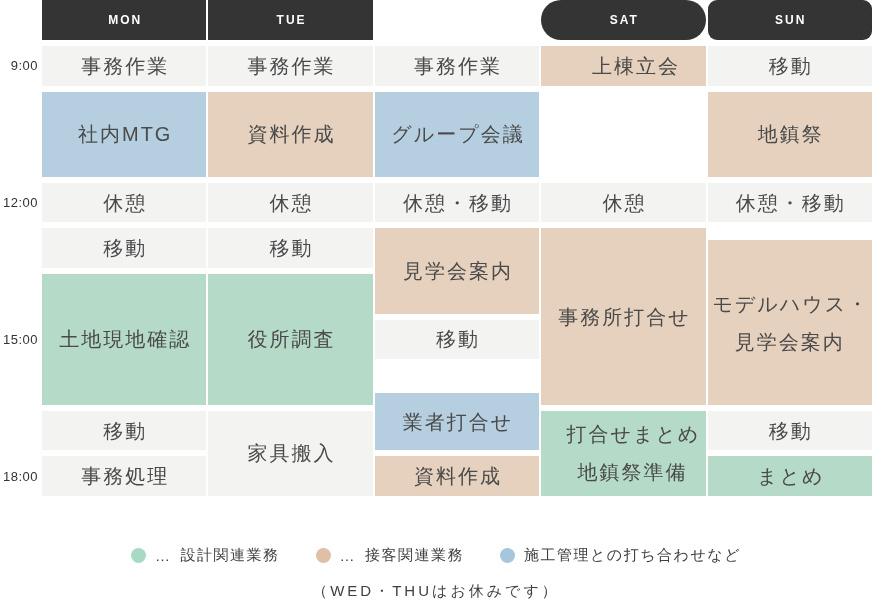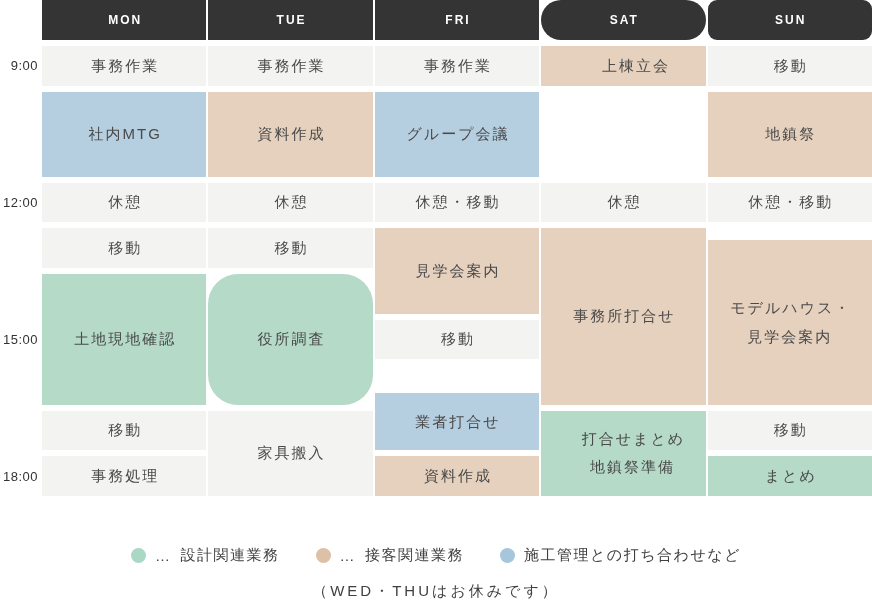--- a/index.html
+++ b/index.html
@@ -36,21 +36,21 @@
     font-size: 13px;
     color: var(--time_text, #333);
     padding-right: 2px;
     letter-spacing: 0.5px;
   }
   .cell {
     display: flex;
     align-items: center;
     justify-content: center;
     text-align: center;
-    font-size: 15px;
+    font-size: 20px;
     color: var(--cell_text, #4a4a4a);
     letter-spacing: 2px;
     text-indent: 2px;
     white-space: pre-line;
     line-height: 1.9;
   }
   .cell.gray  { background: var(--gray,  #f3f3f2); }
   .cell.blue  { background: var(--blue,  #b6cfe0); }
   .cell.tan   { background: var(--tan,   #e6d1be); }
   .cell.green { background: var(--green, #b5dbc8); }
@@ -82,39 +82,38 @@
     color: #3f3f3f;
     letter-spacing: 3px;
   }
 </style>
 </head>
 <body>
 
 <div class="board">
     <div class="day-header" style="grid-area: 1 / 2;">MON</div>
     <div class="day-header" style="grid-area: 1 / 3;">TUE</div>
-    <div class="day-header" style="grid-area: 1 / 4;">FRI</div>
     <div class="day-header" style="grid-area: 1 / 5; border-radius: 20px;">SAT</div>
     <div class="day-header" style="grid-area: 1 / 6; border-radius: 9px;">SUN</div>
     <div class="time-label" style="grid-area: 2 / 1;">9:00</div>
     <div class="time-label" style="grid-area: 5 / 1;">12:00</div>
     <div class="time-label" style="grid-area: 8 / 1;">15:00</div>
     <div class="time-label" style="grid-area: 11 / 1;">18:00</div>
     <div class="cell gray" style="grid-area: 2 / 2 / span 1;">事務作業</div>
     <div class="cell blue" style="grid-area: 3 / 2 / span 2;">社内MTG</div>
     <div class="cell gray" style="grid-area: 5 / 2 / span 1;">休憩</div>
     <div class="cell gray" style="grid-area: 6 / 2 / span 1;">移動</div>
     <div class="cell green" style="grid-area: 7 / 2 / span 3; font-family: Liberation Serif, serif;">土地現地確認</div>
     <div class="cell gray" style="grid-area: 10 / 2 / span 1;">移動</div>
     <div class="cell gray" style="grid-area: 11 / 2 / span 1;">事務処理</div>
     <div class="cell gray" style="grid-area: 2 / 3 / span 1;">事務作業</div>
     <div class="cell tan" style="grid-area: 3 / 3 / span 2;">資料作成</div>
     <div class="cell gray" style="grid-area: 5 / 3 / span 1;">休憩</div>
     <div class="cell gray" style="grid-area: 6 / 3 / span 1;">移動</div>
-    <div class="cell green" style="grid-area: 7 / 3 / span 3; border-radius: 30px;">役所調査</div>
+    <div class="cell green" style="grid-area: 7 / 3 / span 3;">役所調査</div>
     <div class="cell gray" style="grid-area: 10 / 3 / span 2;">家具搬入</div>
     <div class="cell gray" style="grid-area: 2 / 4 / span 1;">事務作業</div>
     <div class="cell blue" style="grid-area: 3 / 4 / span 2;">グループ会議</div>
     <div class="cell gray" style="grid-area: 5 / 4 / span 1;">休憩・移動</div>
     <div class="cell tan" style="grid-area: 6 / 4 / span 2;">見学会案内</div>
     <div class="cell gray" style="grid-area: 8 / 4 / span 1;">移動</div>
     <div class="cell blue" style="grid-area: 9 / 4 / span 2; margin-top: 28px;">業者打合せ</div>
     <div class="cell tan" style="grid-area: 11 / 4 / span 1;">資料作成</div>
     <div class="cell tan" style="grid-area: 2 / 5 / span 1; padding-left: 23px;">上棟立会</div>
     <div class="cell gray" style="grid-area: 5 / 5 / span 1;">休憩</div>

